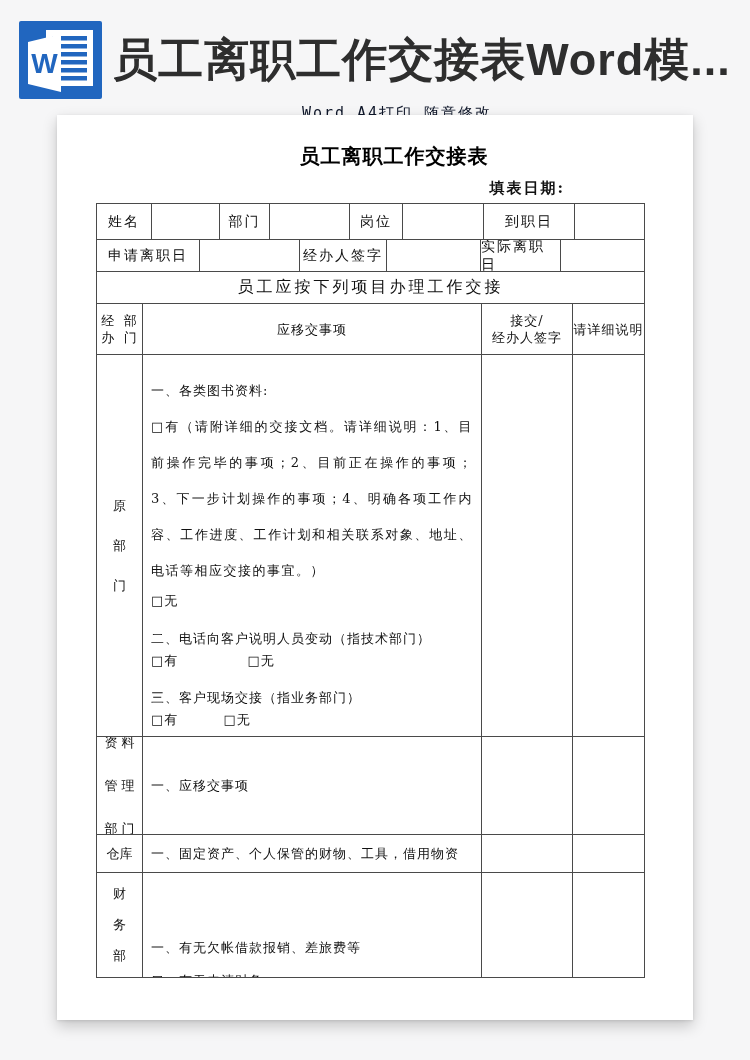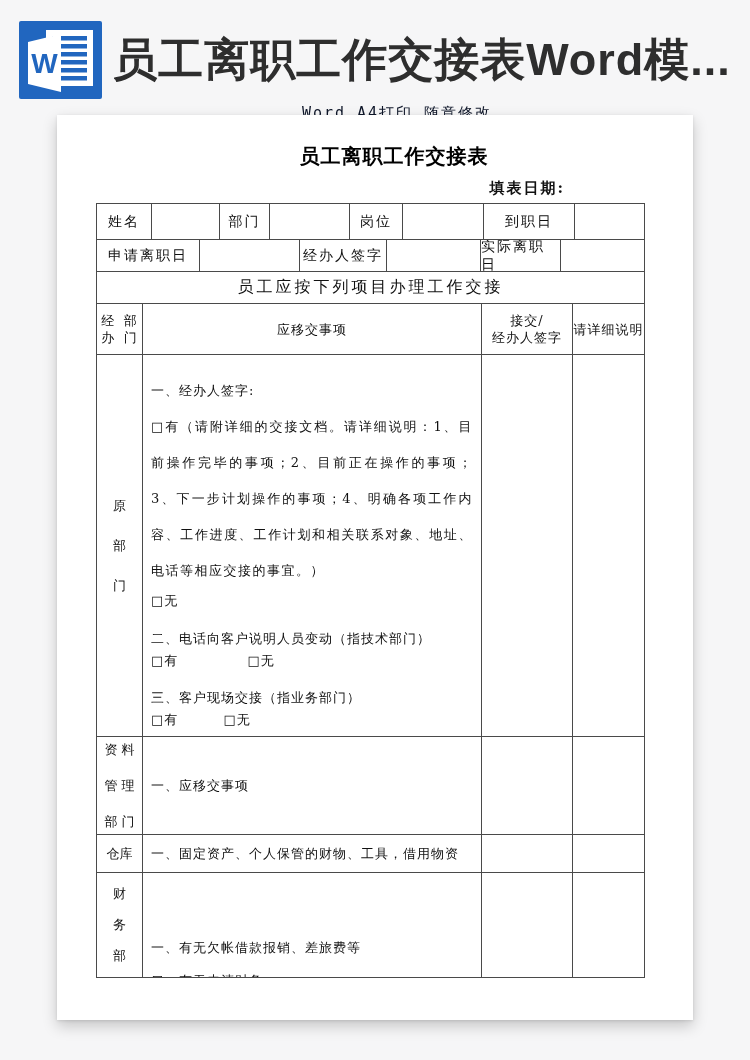--- a/index.html
+++ b/index.html
@@ -186,41 +186,41 @@
       <div class="cell colhead flexfill">请详细说明</div>
     </div>
 
     <div class="trow" style="height:382px">
       <div class="cell dept-cell" style="width:45px;gap:22px">
         <span class="vchar">原</span>
         <span class="vchar">部</span>
         <span class="vchar">门</span>
       </div>
       <div class="cell items-cell" style="width:339px;padding-top:26px">
-        <div class="p-title">一、经办人签字:</div>
+        <div class="p-title">一、各类图书资料:</div>
         <div class="p-just">□有（请附详细的交接文档。请详细说明：1、目前操作完毕的事项；2、目前正在操作的事项；3、下一步计划操作的事项；4、明确各项工作内容、工作进度、工作计划和相关联系对象、地址、电话等相应交接的事宜。）</div>
         <div class="opt-line mt-sm">□无</div>
         <div class="p-title" style="margin-top:18px">二、电话向客户说明人员变动（指技术部门）</div>
         <div class="opt-line mt-sm">
           <span class="gap-lg">□有</span>
           <span>□无</span>
         </div>
         <div class="p-title mt-md">三、客户现场交接（指业务部门）</div>
         <div class="opt-line mt-sm">
           <span class="gap-md">□有</span>
           <span>□无</span>
         </div>
         <div class="p-title" style="margin-top:15px">四、其他:</div>
       </div>
       <div class="cell sign-cell" style="width:91px"></div>
       <div class="cell sign-cell flexfill"></div>
     </div>
 
     <div class="trow" style="height:98px">
-      <div class="cell dept-cell" style="width:45px;gap:18px">
+      <div class="cell dept-cell" style="width:45px;gap:25px">
         <span class="vchar">资 料</span>
         <span class="vchar">管 理</span>
         <span class="vchar">部 门</span>
       </div>
       <div class="cell items-cell center" style="width:339px">一、应移交事项</div>
       <div class="cell sign-cell" style="width:91px"></div>
       <div class="cell sign-cell flexfill"></div>
     </div>
 
     <div class="trow" style="height:38px">

